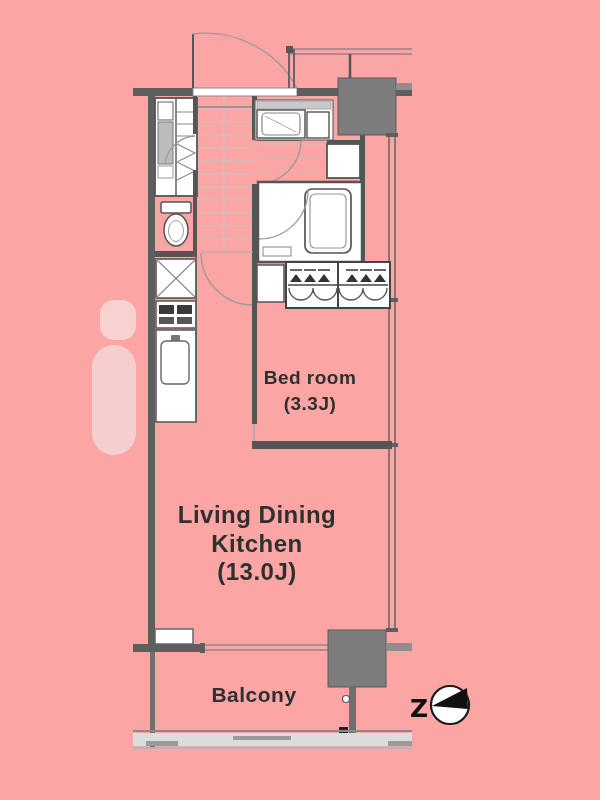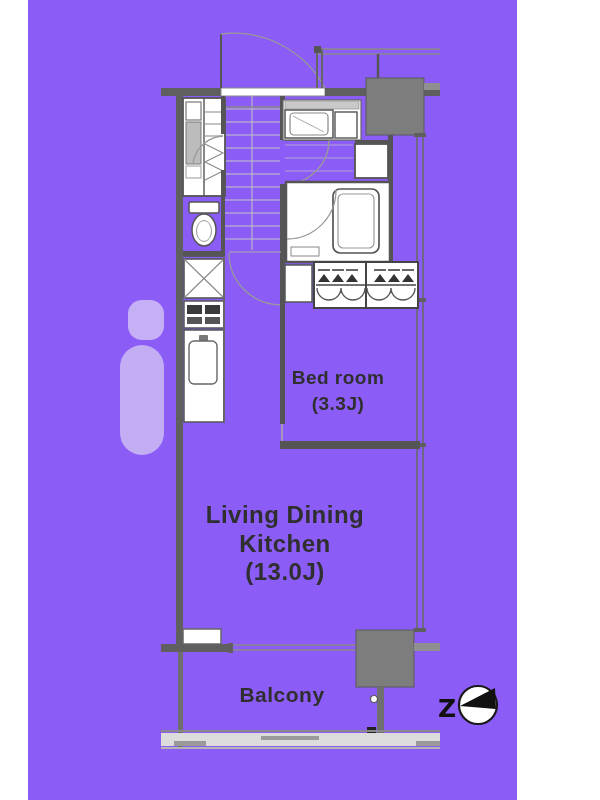--- a/index.html
+++ b/index.html
@@ -1,16 +1,16 @@
 <!DOCTYPE html>
 <html><head>
 <meta charset="utf-8">
 <style>
   html,body{margin:0;padding:0;background:#ffffff;}
-  .canvas{position:relative;width:489px;height:800px;background:#8b5cf6;overflow:hidden;margin-left:28px;}
+  .canvas{position:relative;width:600px;height:800px;background:#fca5a5;overflow:hidden;}
   svg{display:block;}
   .room-label{font-family:"Liberation Sans","DejaVu Sans",sans-serif;fill:#2f2f2f;font-weight:600;letter-spacing:.5px;}
   .t19{font-size:19px;}
   .t24{font-size:24px;}
   .t21{font-size:21px;}
   .compass-letter{font-family:"DejaVu Sans","Liberation Sans",sans-serif;font-size:25px;font-weight:700;fill:#111;}
   .thinline{stroke:#9a9a9a;stroke-width:1.3;fill:none;}
   .grid{stroke:#c4c4c4;stroke-width:1;fill:none;}
   .fixture{stroke:#555;fill:#fff;}
 </style>

